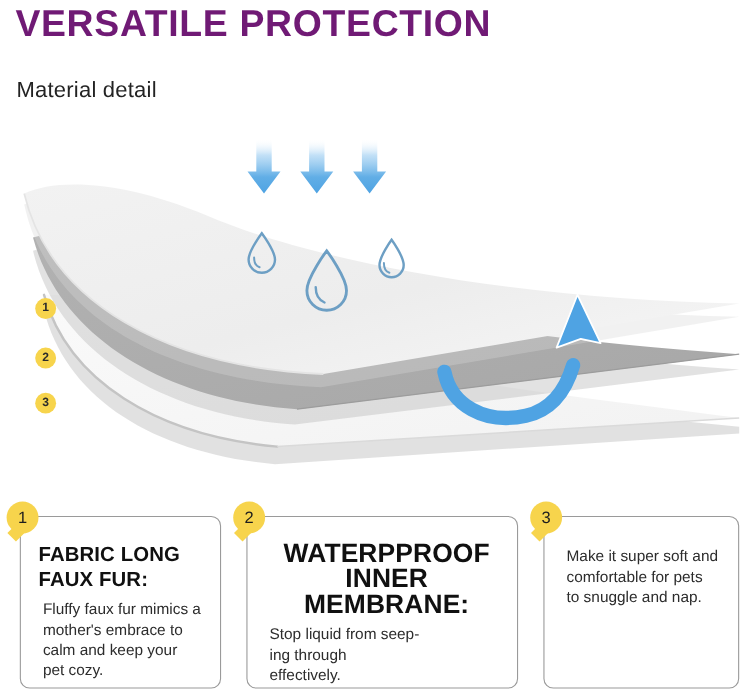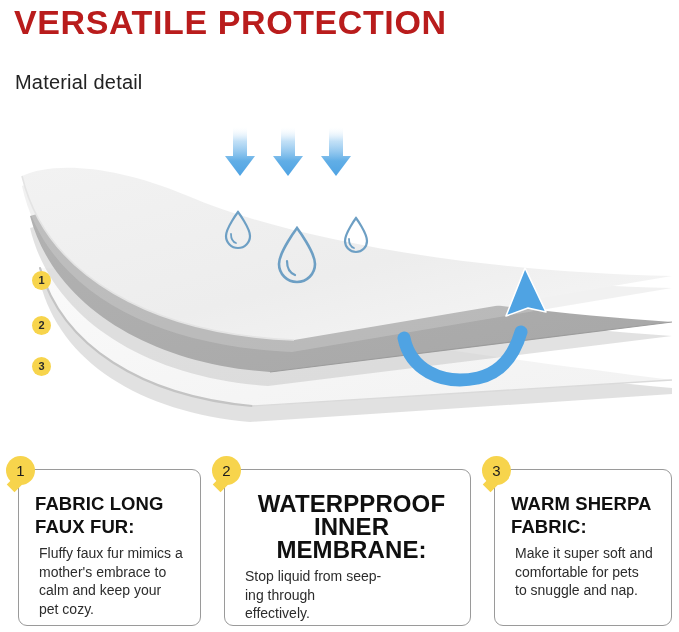--- a/index.html
+++ b/index.html
@@ -22,21 +22,21 @@
     left: 0; top: 0;
     width: 679px;
   }
   #page-title {
     position: absolute;
     left: 14px;
     top: 2px;
     font-size: 34px;
     font-weight: 700;
     letter-spacing: 0.6px;
-    color: #b91c1c;
+    color: #701a75;
     line-height: 40px;
     white-space: nowrap;
   }
   #page-subtitle {
     position: absolute;
     left: 15px;
     top: 48px;
     font-size: 20px;
     font-weight: 400;
     color: #232323;
@@ -263,21 +263,19 @@
 INNER MEMBRANE:</p>
       <p class="card-text">Stop liquid from seep-
 ing through
 effectively.</p>
     </div>
   </div>
 
   <div class="card" id="card-3">
     <div class="card-badge">3</div>
     <div class="card-body">
-      <p class="card-heading">WARM SHERPA
-FABRIC:</p>
       <p class="card-text">Make it super soft and
 comfortable  for pets
 to snuggle and nap.</p>
     </div>
   </div>
 
 </div>
 
 </body></html>

